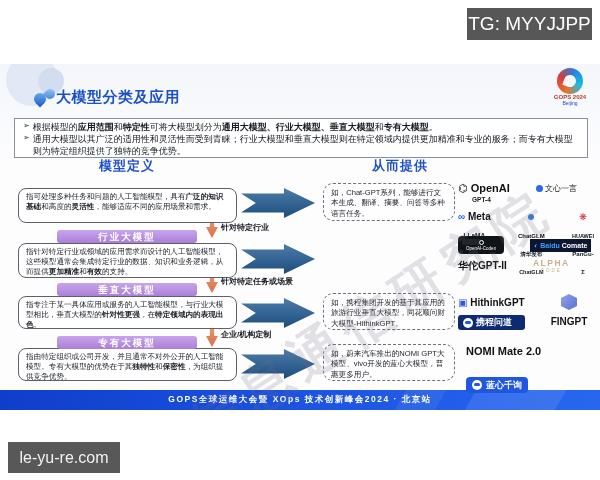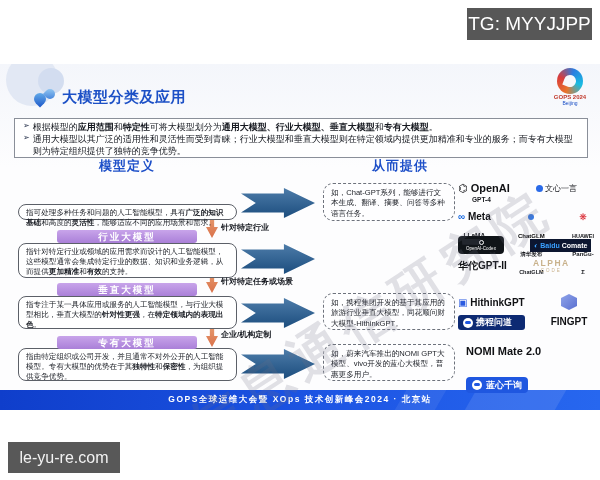--- a/index.html
+++ b/index.html
@@ -8,21 +8,21 @@
 
   
   .tg-badge { position:absolute; left:467px; top:8px; width:125px; height:32px; background:#575757; color:#fff; font-size:19px; display:flex; align-items:center; justify-content:center; z-index:30; }
   .site-badge { position:absolute; left:8px; top:442px; width:112px; height:31px; background:#585858; color:#f2f2f2; font-size:16px; display:flex; align-items:center; justify-content:center; z-index:30; }
 
   
   .slide { position:absolute; left:0; top:64px; width:600px; height:346px; background:linear-gradient(180deg,#f4f6fb,#fdfdfe 30%); overflow:hidden; }
   .deco-c1 { position:absolute; left:6px; top:-10px; width:52px; height:52px; border-radius:50%; background:#e2e8f4; }
   .deco-c2 { position:absolute; left:38px; top:4px; width:26px; height:26px; border-radius:50%; background:#d3ddf0; }
 
-  .slide-header { position:absolute; left:34px; top:24px; display:flex; align-items:center; gap:6px; }
+  .slide-header { position:absolute; left:34px; top:24px; display:flex; align-items:center; }
   .title-icon { position:relative; width:22px; height:18px; }
   .title-icon .d1 { position:absolute; left:0; top:4px; width:12px; height:12px; background:linear-gradient(135deg,#6fb9ee,#1d57c9); border-radius:50% 50% 0 50%; transform:rotate(45deg); }
   .title-icon .d2 { position:absolute; left:11px; top:0; width:10px; height:10px; background:linear-gradient(135deg,#9fd2f5,#3a7ad9); border-radius:50% 50% 50% 0; transform:rotate(45deg); }
   .slide-title { font-size:15px; font-weight:bold; color:#1c50c6; letter-spacing:0.5px; }
 
   .gops-logo { position:absolute; right:10px; top:4px; width:40px; text-align:center; }
   .gops-swirl { width:26px; height:26px; margin:0 auto; border-radius:50%; background:conic-gradient(from 200deg,#e8742c,#d93b3b 90deg,#2a7de0 180deg,#18bde2 270deg,#e8742c); position:relative; }
   .gops-swirl:after { content:""; position:absolute; left:7px; top:7px; width:12px; height:12px; border-radius:50% 50% 50% 0; background:#f6f8fb; transform:rotate(20deg); }
   .gops-text1 { font-size:6px; font-weight:bold; color:#c0392b; line-height:1.1; }
   .gops-text2 { font-size:5px; color:#1c50c6; line-height:1.1; }
@@ -105,21 +105,21 @@
     </div>
     <div class="intro-line">
       <span class="marker">➢</span>
       <span><span>通用大模型以其广泛的适用性和灵活性而受到青睐；行业大模型和垂直大模型则在特定领域内提供更加精准和专业的服务；而专有大模型则为特定组织提供了独特的竞争优势。</span></span>
     </div>
   </div>
 
   <div class="col-head left">模型定义</div>
   <div class="col-head right">从而提供</div>
 
-  <div class="def-box" style="top:140px;height:16px">
+  <div class="def-box" style="top:124px;height:35px">
     <div class="def-text"><span>指可处理多种任务和问题的人工智能模型，具有</span><span style="font-weight: bold;">广泛的知识基础</span><span>和高度的</span><span style="font-weight: bold;">灵活性</span><span>，能够适应不同的应用场景和需求。</span></div>
   </div>
   <div class="big-arrow" style="top:124px"></div>
   <div class="case-box" style="top:119px;height:38px">
     <div class="case-text">如，Chat-GPT系列，能够进行文本生成、翻译、摘要、问答等多种语言任务。</div>
   </div>
   <div class="logos" style="top:118px">
     <div class="lrow" style="align-items:center">
       <span class="brand" style="font-size:11px"><span>⌬ </span><span>OpenAI</span></span>
       <span style="font-size:8px;color:#14161b"><span class="icon-dot" style="width:7px;height:7px;background:#2a6ae8;vertical-align:-1px"></span> <span>文心一言</span></span>

